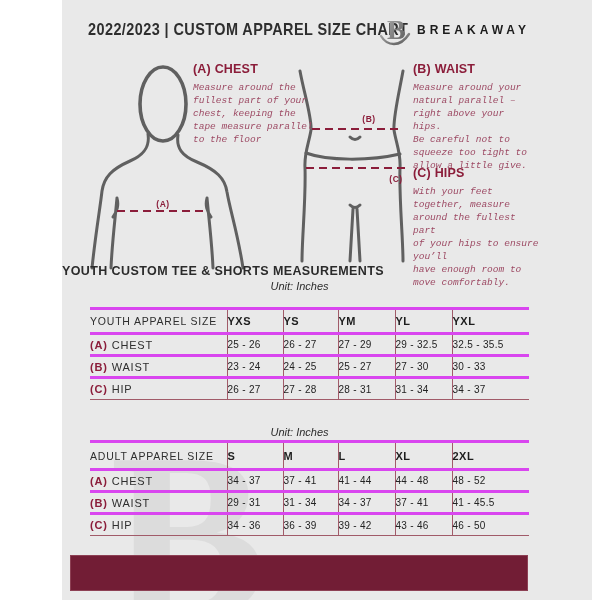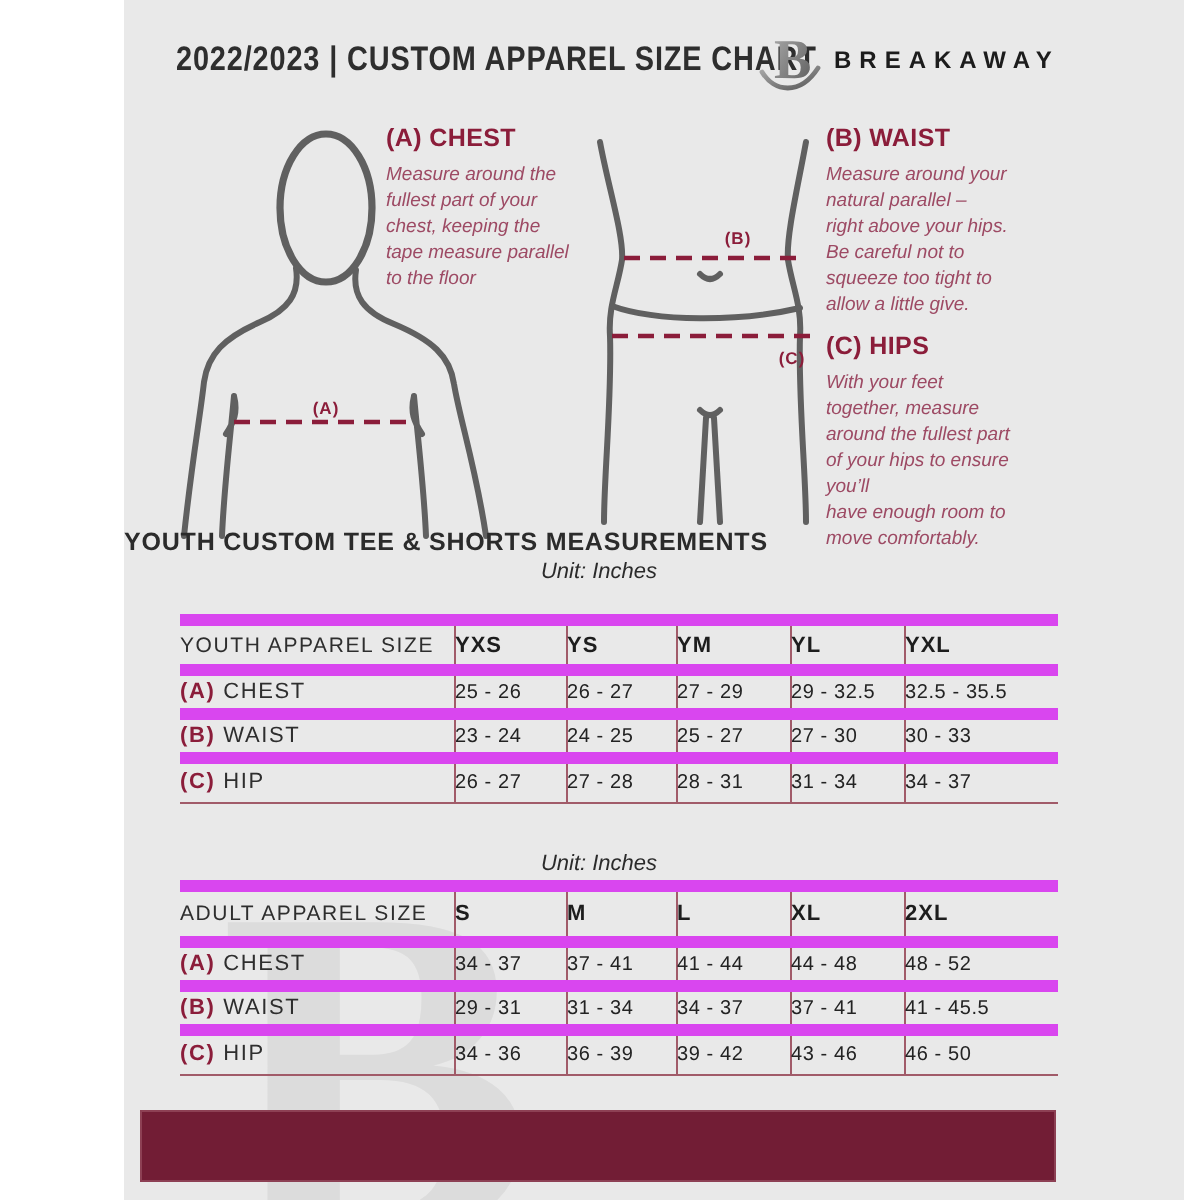--- a/index.html
+++ b/index.html
@@ -16,21 +16,21 @@
     position:absolute;left:26px;top:20px;margin:0;
     font-size:17px;font-weight:bold;color:#2e2e2e;letter-spacing:.5px;
     transform:scaleX(.85);transform-origin:left center;white-space:nowrap;
   }
   .logo{position:absolute;left:316px;top:11px;display:flex;align-items:center;}
   .brand{font-weight:bold;font-size:12px;letter-spacing:4px;color:#1c1c1c;margin-left:5px;white-space:nowrap;}
   
   .sec{position:absolute;margin:0;font-size:12.5px;font-weight:bold;color:#8b1d3a;letter-spacing:.2px;}
   .body-txt{
     position:absolute;margin:0;font-size:9.5px;font-style:italic;line-height:13px;
-    color:#9d4a64;white-space:pre-line;
+    color:#9d4a64;white-space:pre-line;font-family:Liberation Mono, monospace;
   }
   #sec-chest{left:131px;top:62px;}   #txt-chest{left:131px;top:81px;width:130px;}
   #sec-waist{left:351px;top:62px;}   #txt-waist{left:351px;top:81px;width:122px;}
   #sec-hips{left:351px;top:166px;}   #txt-hips{left:351px;top:185px;width:130px;}
   
   .fig{position:absolute;}
   #fig-upper{left:24px;top:58px;}
   #fig-lower{left:231px;top:58px;}
   .outline{fill:none;stroke:#606060;stroke-width:3;stroke-linecap:round;}
   .outline-head{fill:none;stroke:#606060;stroke-width:3.6;}
@@ -38,21 +38,21 @@
   .marker{font-family:"Liberation Sans",sans-serif;font-size:8.5px;font-weight:bold;fill:#8b1d3a;letter-spacing:.5px;}
   
   .sec-title{position:absolute;left:0;width:475px;margin:0;
     font-size:12.5px;font-weight:bold;color:#2b2b2b;letter-spacing:.4px;}
   .unit{position:absolute;left:0;width:475px;margin:0;text-align:center;
     font-size:11px;font-style:italic;color:#2b2b2b;}
   #youth-title{top:264px;} #youth-unit{top:280px;}
   #adult-title{top:411px;} #adult-unit{top:426px;}
   .tbl{position:absolute;left:28px;width:439px;border-collapse:collapse;table-layout:fixed;}
   #youth-tbl{top:307px;} #adult-tbl{top:440px;}
-  .tbl th,.tbl td{border-top:6px solid #d946ef;padding:0;font-weight:normal;}
+  .tbl th,.tbl td{border-top:3px solid #d946ef;padding:0;font-weight:normal;}
   .tbl tbody tr:last-child td{border-bottom:1px solid #a15b69;}
   .tbl th.szcell,.tbl td.valcell{border-left:1px solid #a15b69;text-align:left;}
   .tbl thead tr{height:25px;} .tbl tbody tr{height:22px;}
   #adult-tbl thead tr{height:28px;}
   .lblcell{text-align:left;padding-left:14px;font-size:10.5px;letter-spacing:.8px;color:#2e2e2e;}
   .szcell{font-size:11px;font-weight:bold !important;color:#1d1d1d;letter-spacing:.5px;}
   .valcell{font-size:10px;color:#232323;letter-spacing:.3px;}
   .rowlabel{font-size:11px;color:#2e2e2e;letter-spacing:.8px;}
   .rp{font-weight:bold;color:#8b1d3a;margin-right:4px;}
   

